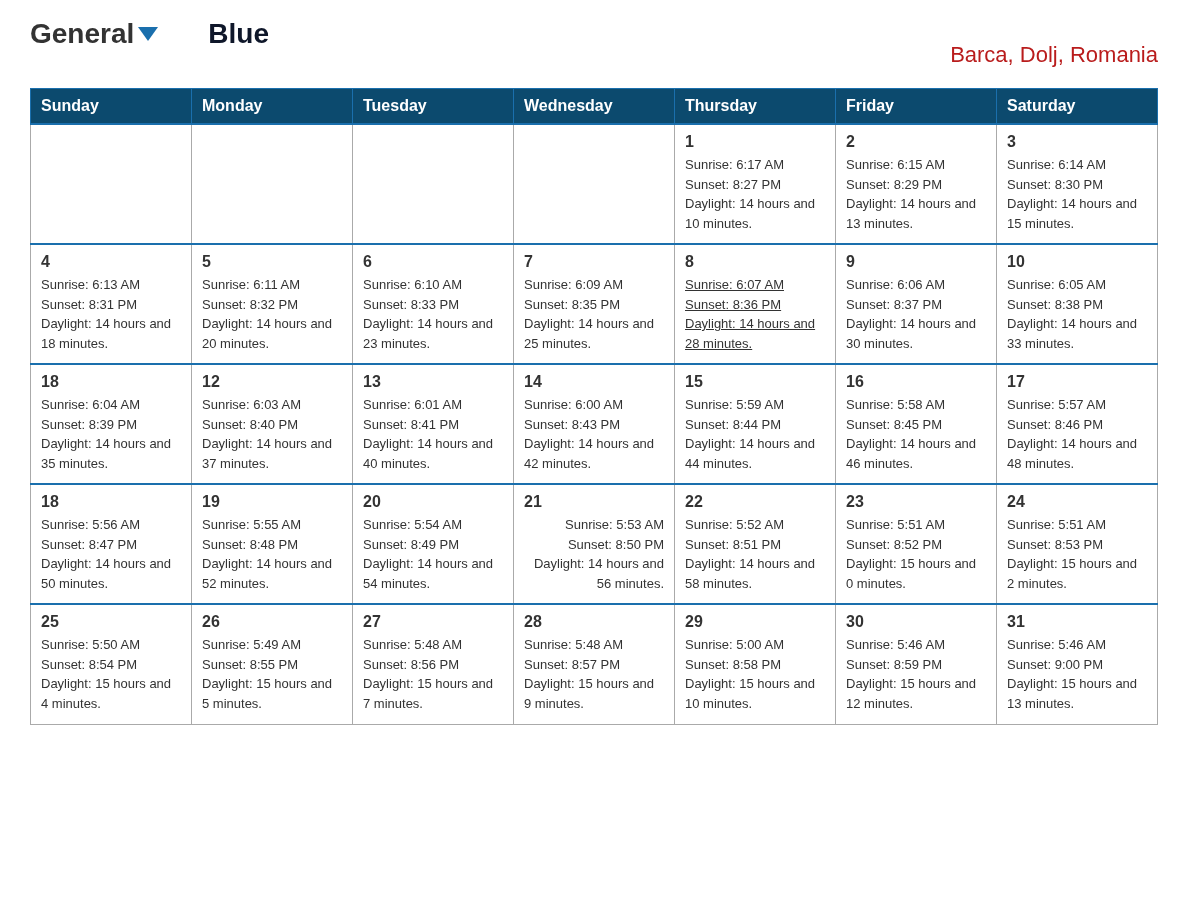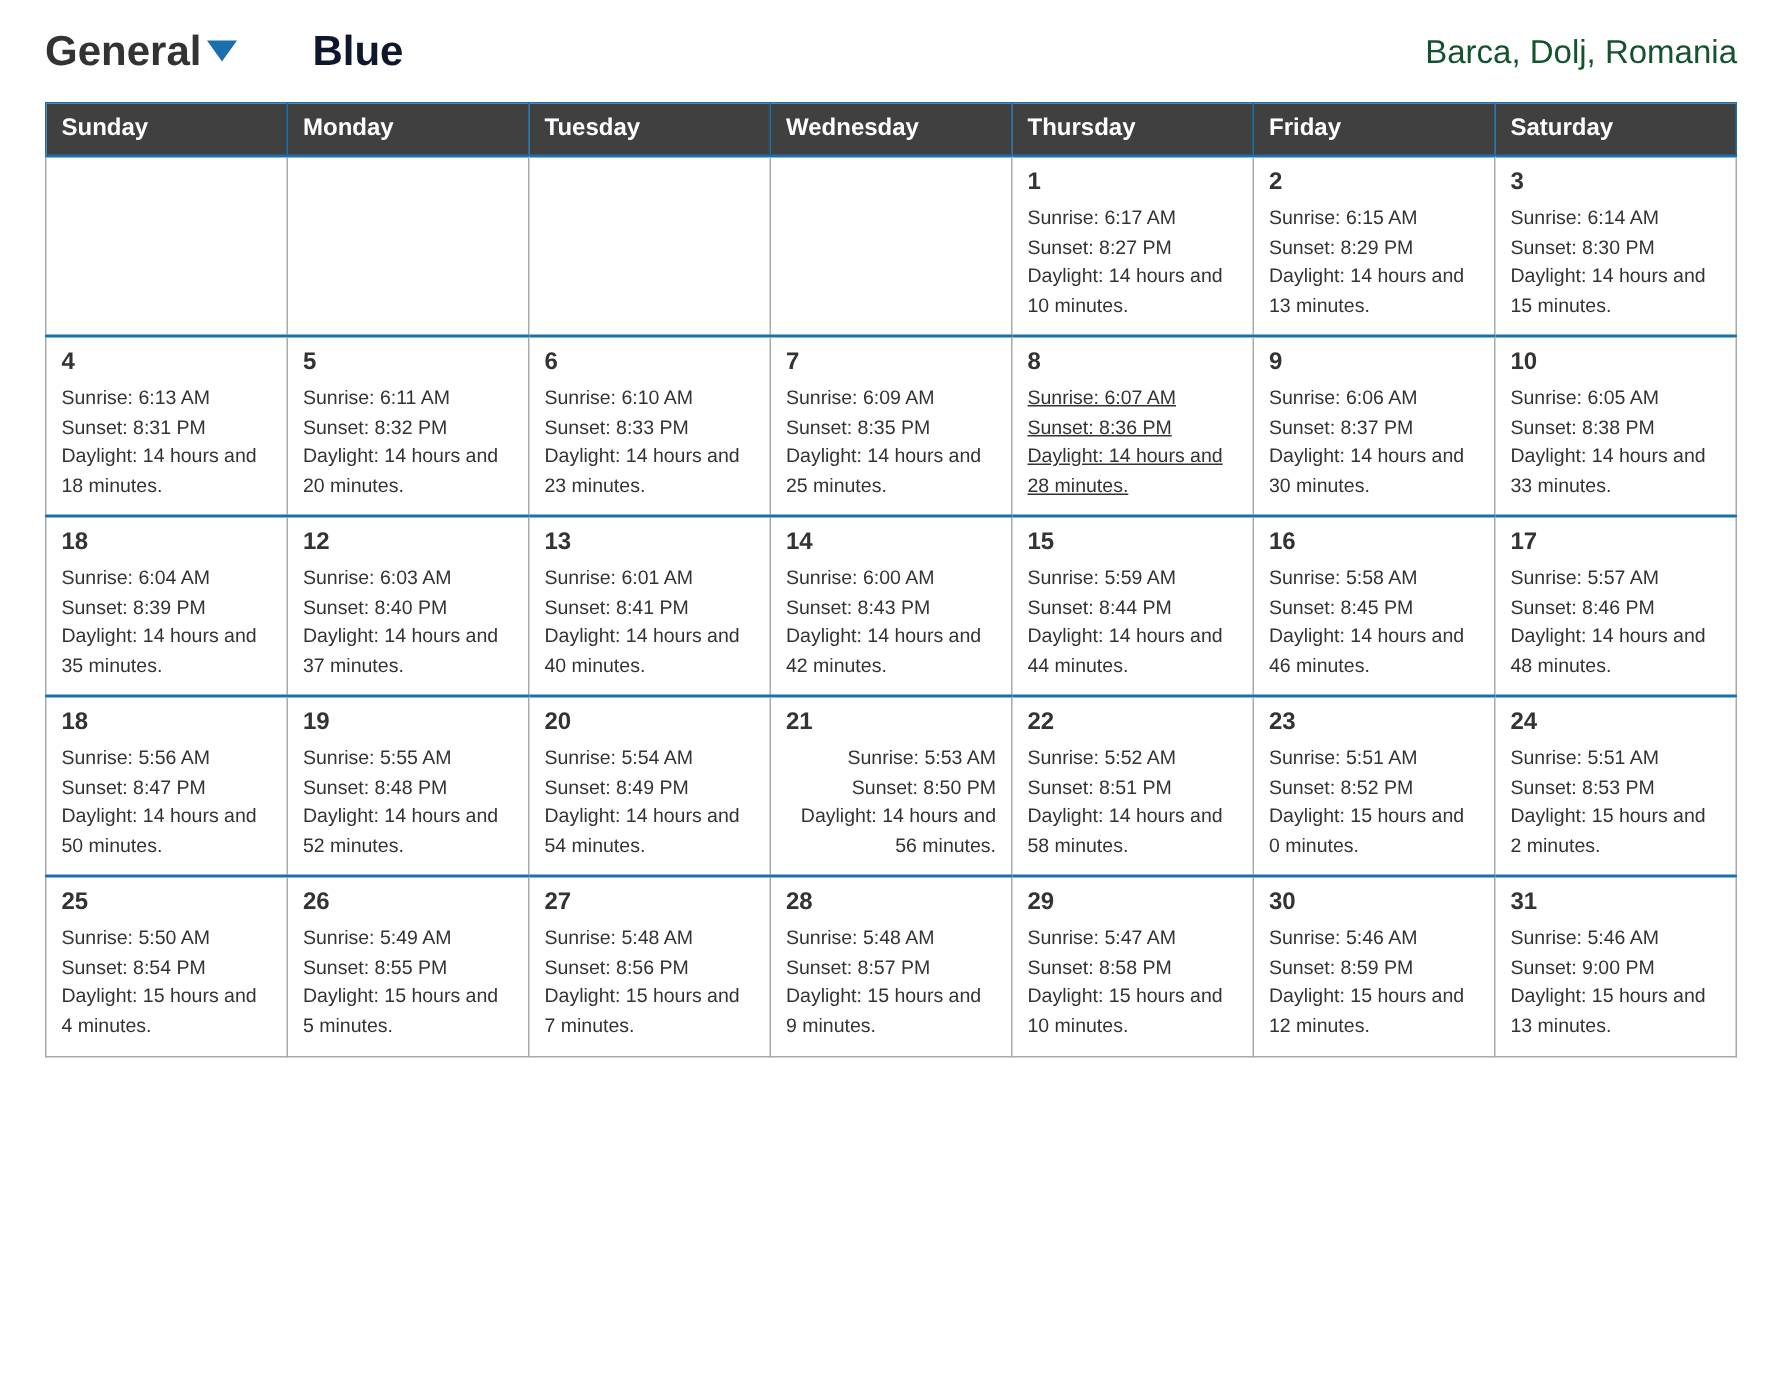--- a/index.html
+++ b/index.html
@@ -53,29 +53,29 @@
       text-align: right;
     }
     .month-title {
       font-size: 52px;
       font-weight: bold;
       color: #333;
       line-height: 1;
     }
     .location-title {
       font-size: 22px;
-      color: #14532d;
-      margin-top: 2px;
+      color: #b91c1c;
+      margin-top: 22px;
     }
     .calendar {
       width: 100%;
       border-collapse: collapse;
     }
     .calendar thead tr th {
-      background-color: #404040;
+      background-color: #0c4a6e;
       color: #fff;
       padding: 8px 10px;
       font-size: 16px;
       font-weight: bold;
       border: 1px solid #1a6fad;
       text-align: left;
     }
     .calendar tbody tr td {
       vertical-align: top;
       border: 1px solid #aaa;
@@ -303,21 +303,21 @@
 Daylight: 15 hours and 7 minutes.</div>
         </td>
         <td>
           <span class="day-num">28</span>
           <div class="day-info" style="white-space: pre-line;">Sunrise: 5:48 AM
 Sunset: 8:57 PM
 Daylight: 15 hours and 9 minutes.</div>
         </td>
         <td>
           <span class="day-num">29</span>
-          <div class="day-info" style="white-space: pre-line;">Sunrise: 5:47 AM
+          <div class="day-info" style="white-space: pre-line;">Sunrise: 5:00 AM
 Sunset: 8:58 PM
 Daylight: 15 hours and 10 minutes.</div>
         </td>
         <td>
           <span class="day-num">30</span>
           <div class="day-info" style="white-space: pre-line;">Sunrise: 5:46 AM
 Sunset: 8:59 PM
 Daylight: 15 hours and 12 minutes.</div>
         </td>
         <td>

